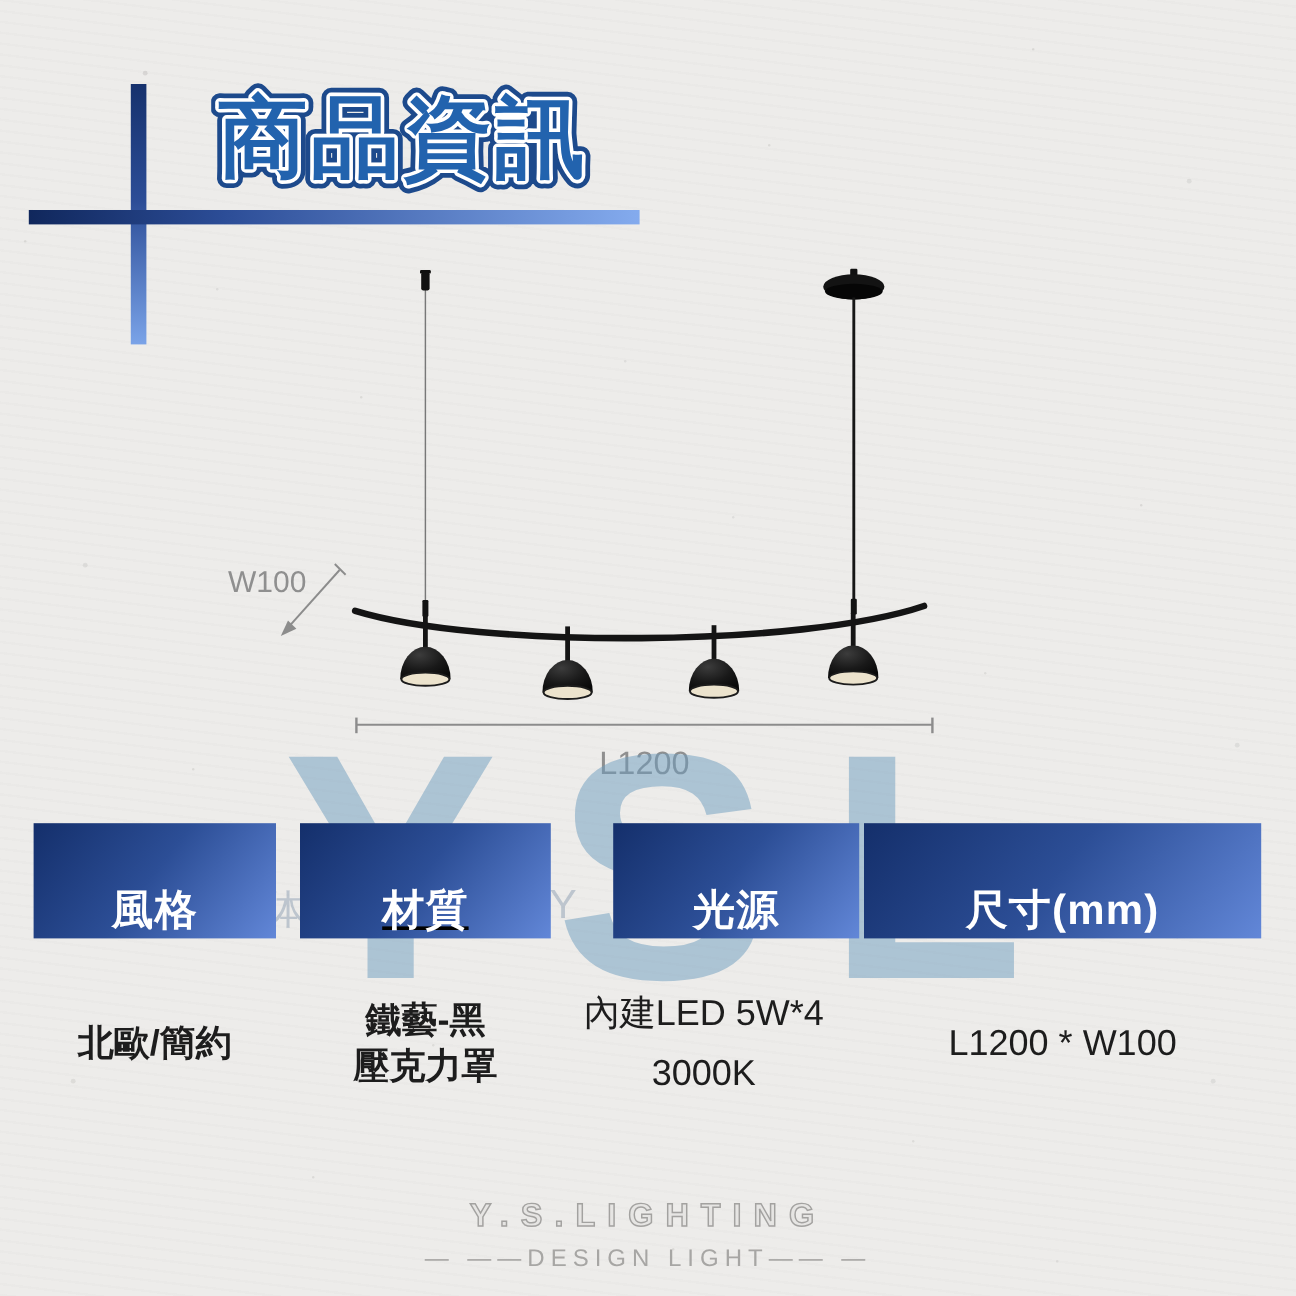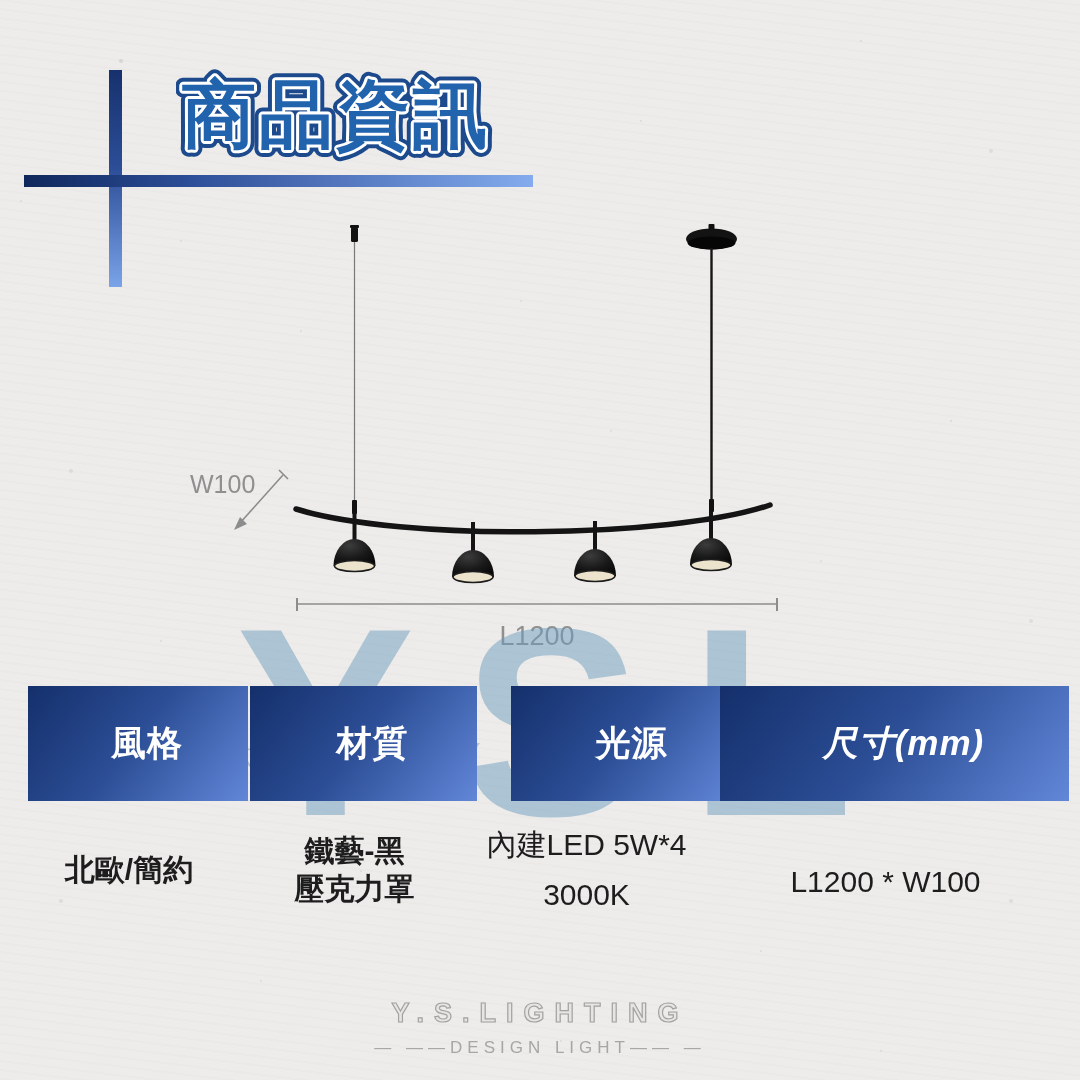--- a/index.html
+++ b/index.html
@@ -39,38 +39,38 @@
   
   .lamp-svg{position:absolute;left:0;top:0;}
   .anno{font-family:"Liberation Sans", sans-serif;fill:#8f8f8f;}
   
   .wm-big{position:absolute;left:236px;top:588px;font-size:268px;font-weight:700;
     letter-spacing:48px;color:rgba(108,155,190,0.50);z-index:1;line-height:1;}
   .wm-small{position:absolute;font-size:34px;color:rgba(110,135,160,0.38);z-index:1;font-weight:400;}
   .wm-s1{left:220px;top:735px;}
   .wm-s2{left:458px;top:735px;}
   
-  .spec-box{position:absolute;top:686px;height:115px;z-index:2;display:flex;align-items:center;justify-content:center;
-    background:linear-gradient(128deg,#142f6b 0%,#2c4e96 48%,#6287d8 100%);padding-left:18px;}
+  .spec-box{position:absolute;top:686px;height:96px;z-index:2;display:flex;align-items:flex-end;justify-content:center;
+    background:linear-gradient(128deg,#142f6b 0%,#2c4e96 48%,#6287d8 100%);}
   .spec-box .hdr{color:#ffffff;font-weight:700;font-size:35px;letter-spacing:1px;}
   .b1{left:28px;width:202px;}
-  .b2{left:250px;width:209px;}
+  .b2{left:250px;width:209px;text-decoration:underline;}
   .b3{left:484px;width:205px;margin-left:27px;}
-  .b4{left:720px;width:331px;font-style:italic;}
+  .b4{left:720px;width:331px;}
   .spec-val{position:absolute;top:830px;height:80px;z-index:2;display:flex;flex-direction:column;
     align-items:center;justify-content:center;text-align:center;color:#1d1d1d;font-size:30px;line-height:38px;}
   .v1{left:28px;width:202px;font-weight:700;}
   .v2{left:250px;width:209px;font-weight:700;}
   .v3{left:484px;width:205px;font-weight:400;gap:12px;}
-  .v4{left:700px;width:371px;font-weight:400;margin-top:12px;}
+  .v4{left:700px;width:371px;font-weight:400;}
   
   .footer{position:absolute;left:0;top:998px;width:1080px;text-align:center;z-index:2;}
   .brand{font-size:27px;font-weight:700;letter-spacing:10px;color:#e6e5e3;
     -webkit-text-stroke:1.2px #a3a2a0;}
-  .tagline{margin-top:9px;font-size:17px;letter-spacing:5px;color:#a7a6a4;}
+  .tagline{margin-top:9px;font-size:20px;letter-spacing:5px;color:#a7a6a4;}
 </style>
 </head>
 <body>
 
 <div class="page">
   <div class="speck"></div>
 
   <div class="vbar"></div>
   <div class="hbar"></div>
 

